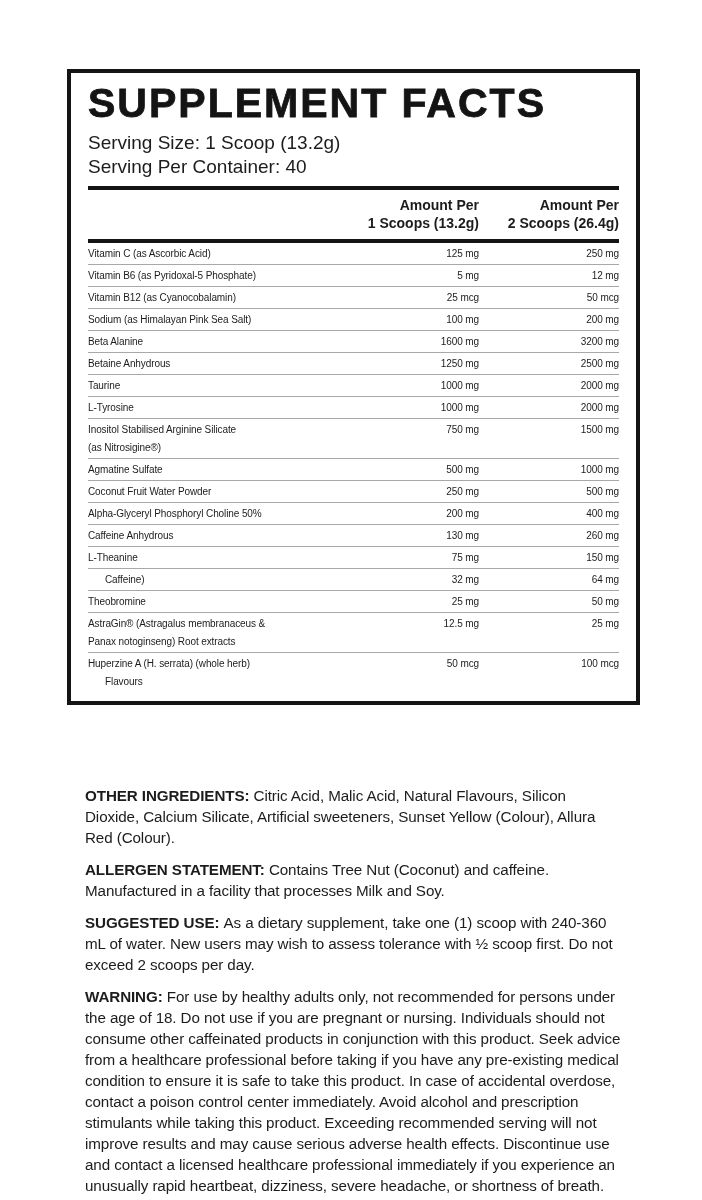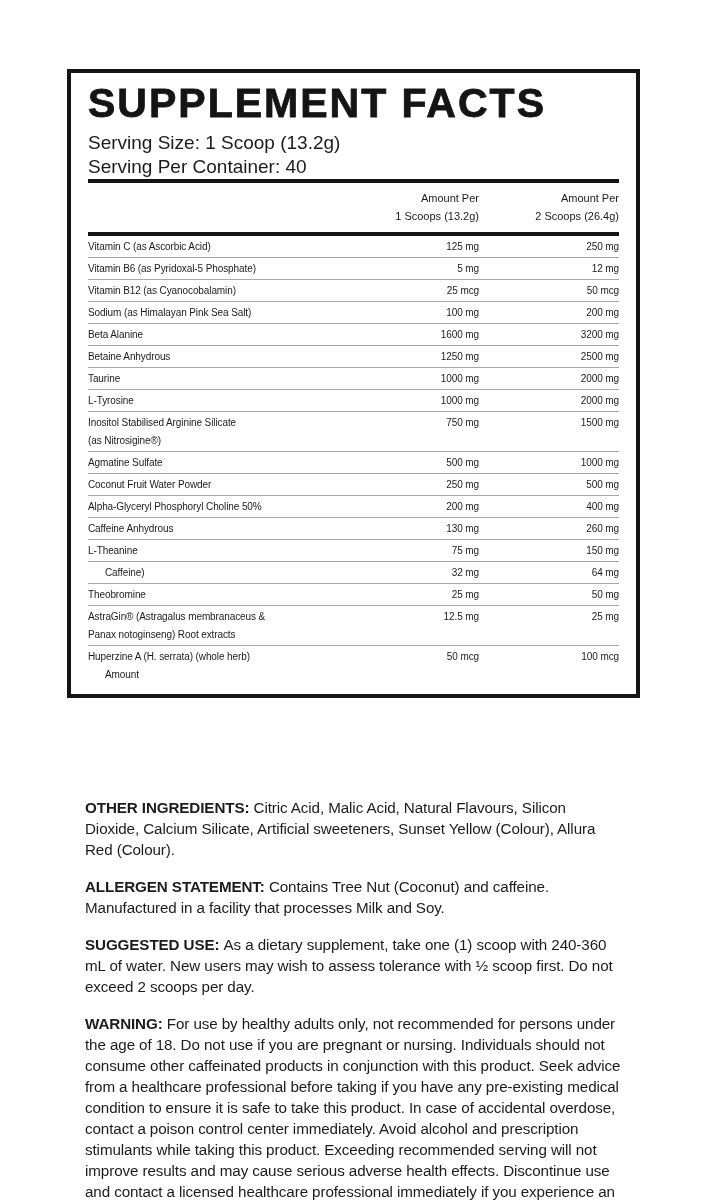--- a/index.html
+++ b/index.html
@@ -23,32 +23,32 @@
   }
   .panel-title {
     margin: 2px 0 7px 0;
     font-size: 41px; font-weight: bold;
     letter-spacing: 2px;
     line-height: 42px;
     color: #141414;
     -webkit-text-stroke: 0.8px #141414;
     white-space: nowrap;
   }
-  .serving-block { font-size: 19px; line-height: 24px; }
+  .serving-block { font-size: 19px; line-height: 24px; margin-bottom: 7px; }
 
   .rule { height: 4px; background: #141414; }
   .rule.hdr-top { margin-top: 2px; }
 
   .hdr-row {
     display: grid;
     grid-template-columns: 1fr 118px 140px;
     align-items: end;
     padding: 6px 0 5px 0;
-    font-weight: normal;
-    font-size: 11px;
+    font-weight: bold;
+    font-size: 14px;
     line-height: 18px;
   }
   .hdr-row .amt { text-align: right; white-space: nowrap; }
 
   .rows { }
   .row {
     display: grid;
     grid-template-columns: 1fr 118px 140px;
     align-items: start;
     font-size: 10px;
@@ -63,21 +63,21 @@
   .row .l2.indent { padding-left: 17px; }
 
   
   .notes {
     position: absolute; left: 85px; top: 781px;
     width: 537px;
     font-size: 15.2px;
     line-height: 21px;
     letter-spacing: -0.1px;
   }
-  .notes p { margin: 16px 0 11px 0; }
+  .notes p { margin: 4px 0 11px 0; }
   .notes strong { font-weight: bold; }
 </style>
 </head>
 <body>
 
 <div class="page">
 
   <section class="facts-box">
     <h1 class="panel-title">SUPPLEMENT FACTS</h1>
 
@@ -253,21 +253,21 @@
       <span class="l1">AstraGin® (Astragalus membranaceus &amp;</span>
       <span class="l2">Panax notoginseng) Root extracts</span>
     </div>
     <div class="amt a1">12.5 mg</div>
     <div class="amt a2">25 mg</div>
   </div>
 
   <div class="row">
     <div class="name">
       <span class="l1">Huperzine A (H. serrata) (whole herb)</span>
-      <span class="l2 indent">Amount</span>
+      <span class="l2 indent">Flavours</span>
     </div>
     <div class="amt a1">50 mcg</div>
     <div class="amt a2">100 mcg</div>
   </div>
 </div>
   </section>
 
   <section class="notes">
     <p><strong>OTHER INGREDIENTS: </strong><span>Citric Acid, Malic Acid, Natural Flavours, Silicon Dioxide, Calcium Silicate, Artificial sweeteners, Sunset Yellow (Colour), Allura Red (Colour).</span></p>
 

